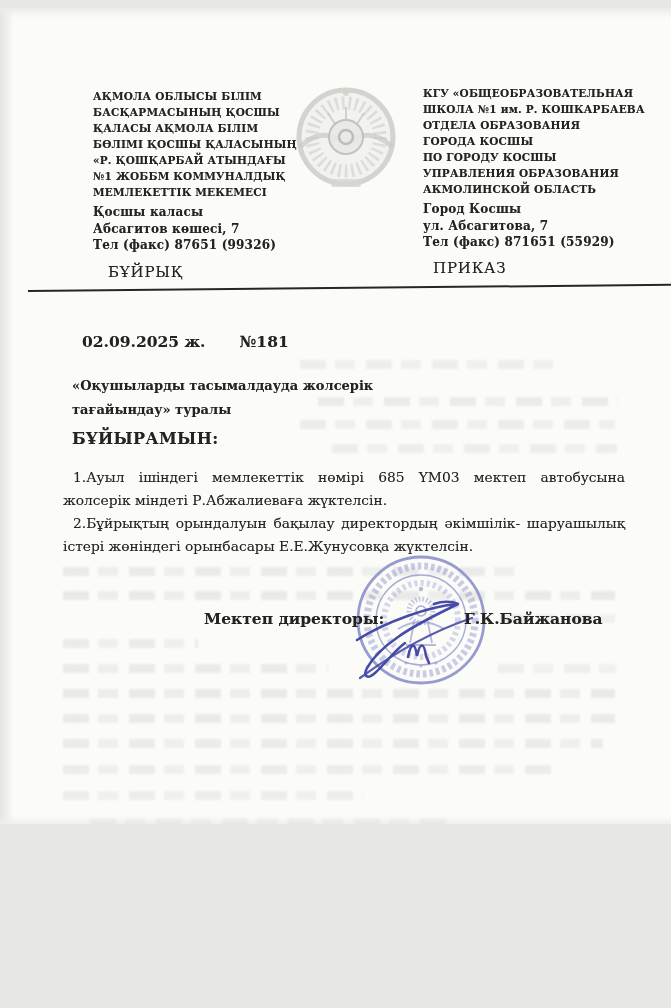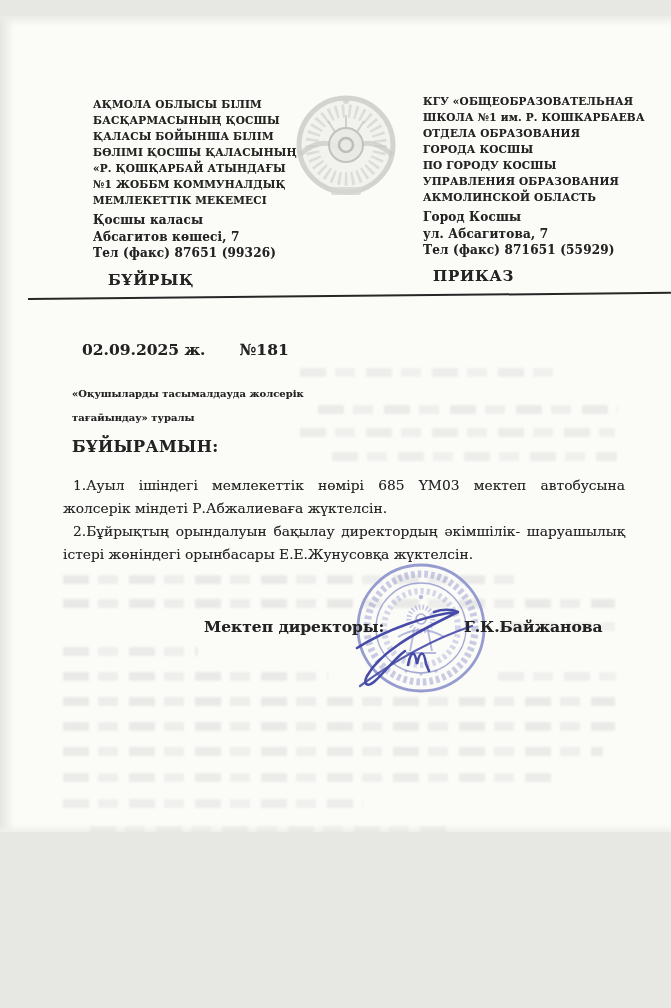--- a/index.html
+++ b/index.html
@@ -1,44 +1,44 @@
 <!DOCTYPE html>
 <html style="--paper: #fbfbf8; --ink: #232323; --stamp: #8e94cc; --signature_ink: #3e43a4; --emblem_gray: #c9c9c6;"><head>
 <meta charset="utf-8">
 <style>
   :root{
     --paper:#fbfbf8; --ink:#232323; --stamp:#8e94cc; --signature_ink:#3e43a4; --emblem_gray:#c9c9c6;
   }
   html,body{margin:0;padding:0;background:#e7e7e4;}
   .page{
-    position:relative; width:671px; height:816px; margin:16px auto;
+    position:relative; width:671px; height:816px; margin:8px auto;
     background:var(--paper); overflow:hidden;
     font-family:"DejaVu Serif","Liberation Serif",serif; color:var(--ink);
   }
   .page *{box-sizing:border-box;}
   .abs{position:absolute;}
   .softtxt{text-shadow:0 0 0.5px rgba(34,34,34,.35);}
 
   
   .edge-left{left:0;top:0;width:14px;height:100%;background:linear-gradient(90deg,#e4e4e0,rgba(228,228,224,0));}
   .edge-top{left:0;top:0;width:100%;height:10px;background:linear-gradient(180deg,#ebebe7,rgba(235,235,231,0));}
   .edge-bottom{left:0;bottom:0;width:100%;height:8px;background:linear-gradient(0deg,#efefeb,rgba(239,239,235,0));}
 
   
   .issuer{width:220px;font-weight:bold;font-size:10.5px;line-height:16px;letter-spacing:.2px;white-space:nowrap;}
   .issuer .plain-group{margin-top:4px;font-weight:bold;font-size:12px;line-height:16.5px;}
   .issuer div{white-space:nowrap;}
 
-  .order-label{font-weight:bold;font-size:15px;letter-spacing:.8px;}
+  .order-label{font-weight:normal;font-size:15px;letter-spacing:.8px;}
   .rule-line{left:28px;top:282px;width:643px;height:2px;background:#262626;transform:rotate(-0.55deg);transform-origin:left center;}
 
   .meta-row{left:82px;top:324px;font-weight:bold;font-size:15.5px;}
   .meta-row .order-number{margin-left:34px;}
 
-  .title-block{left:72px;top:366px;font-weight:bold;font-size:10px;line-height:24px;}
+  .title-block{left:72px;top:366px;font-weight:bold;font-size:13px;line-height:24px;}
   .resolve-label{left:72px;top:421px;font-weight:bold;font-size:16px;letter-spacing:.4px;}
 
   .body-text{left:63px;top:458px;width:562px;font-size:13.8px;line-height:23px;text-align:justify;}
   .body-text p{margin:0;text-indent:10px;}
 
   .sig-role{left:204px;top:601px;font-weight:bold;font-size:15.5px;text-align:right;}
   .sig-name{left:464px;top:601px;font-weight:bold;font-size:15.5px;}
 
   
   .ghost{
@@ -55,21 +55,21 @@
 
 <div class="page">
 
   <div class="abs edge-left"></div>
   <div class="abs edge-top"></div>
   <div class="abs edge-bottom"></div>
 
   <div class="abs issuer softtxt" style="left:93px;top:80px;">
     <div>АҚМОЛА ОБЛЫСЫ БІЛІМ</div>
     <div>БАСҚАРМАСЫНЫҢ ҚОСШЫ</div>
-    <div>ҚАЛАСЫ БОЙЫНША БІЛІМ</div>
+    <div>ҚАЛАСЫ АҚМОЛА БІЛІМ</div>
     <div>БӨЛІМІ ҚОСШЫ ҚАЛАСЫНЫҢ</div>
     <div>«Р. ҚОШҚАРБАЙ АТЫНДАҒЫ</div>
     <div>№1 ЖОББМ КОММУНАЛДЫҚ</div>
     <div>МЕМЛЕКЕТТІК МЕКЕМЕСІ</div>
     <div class="plain-group">
       <div>Қосшы каласы</div>
       <div>Абсагитов көшесі, 7</div>
       <div>Тел (факс) 87651 (99326)</div>
     </div>
   </div>

